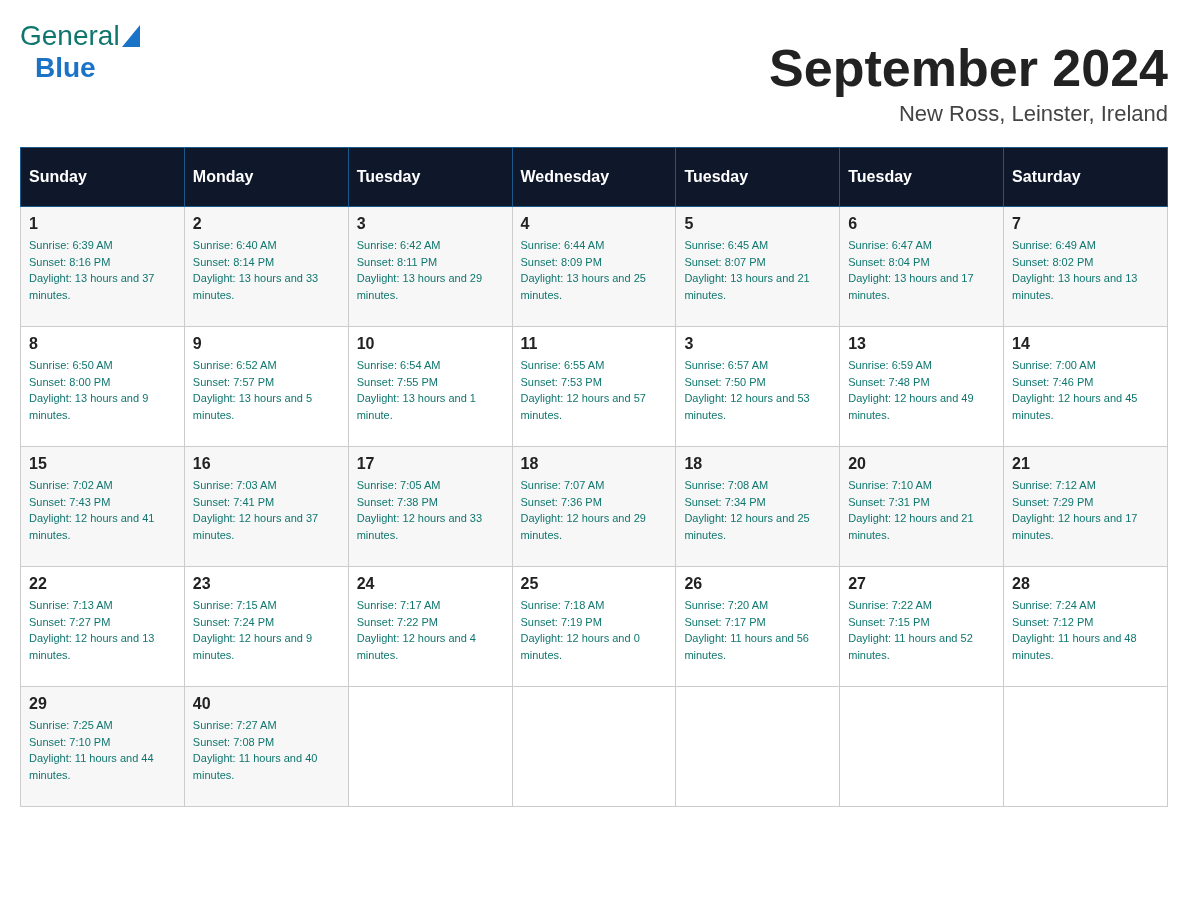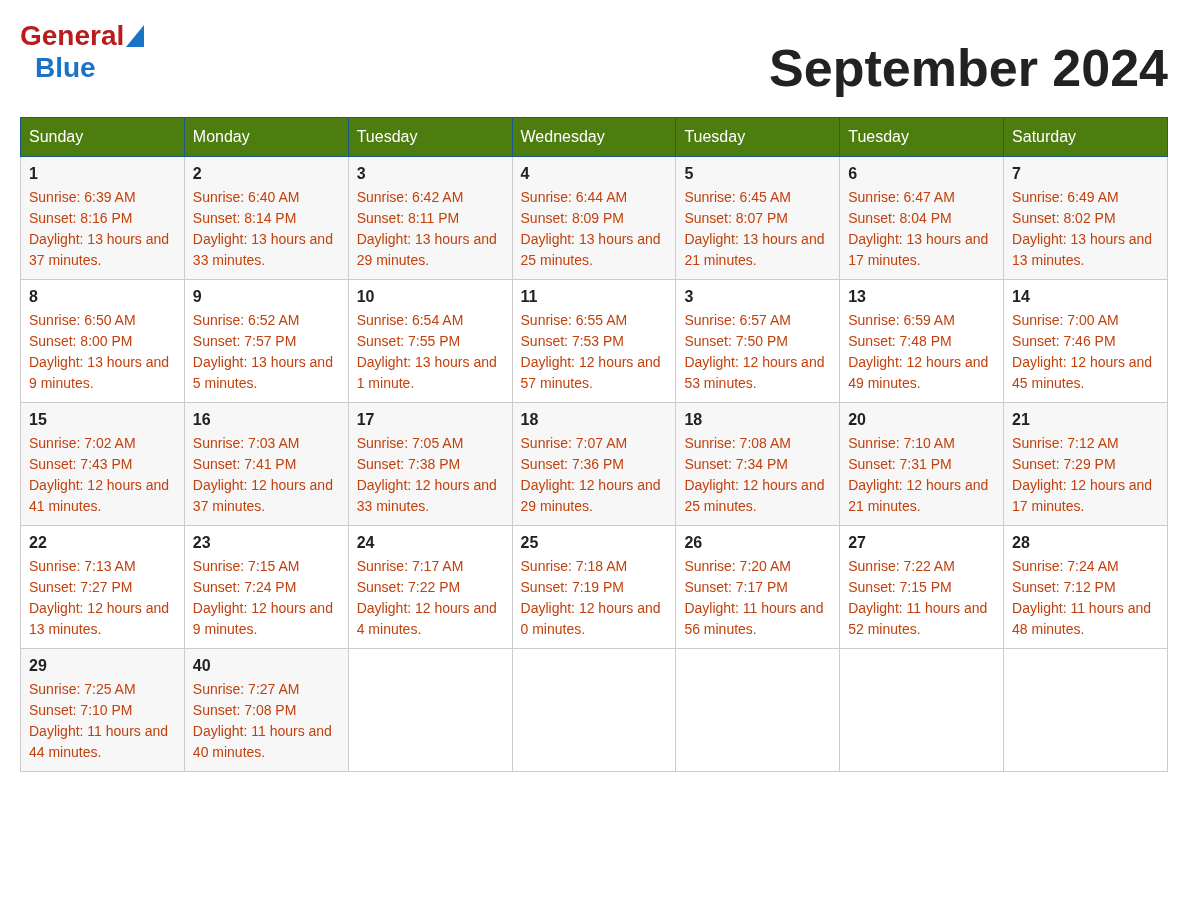--- a/index.html
+++ b/index.html
@@ -11,22 +11,22 @@
       min-height: 918px;
     }
     .header {
       display: flex;
       justify-content: space-between;
       align-items: flex-start;
       margin-bottom: 20px;
     }
     .logo-text-general {
       font-size: 28px;
-      font-weight: bold;
-      color: #b91c1c;
+      font-weight: normal;
+      color: #0f766e;
     }
     .logo-text-blue {
       font-size: 28px;
       font-weight: bold;
       color: #1a73c7;
       margin-left: 15px;
     }
     .logo-triangle {
       width: 0;
       height: 0;
@@ -59,46 +59,46 @@
       font-size: 22px;
       color: #444;
       margin-top: 4px;
     }
     table {
       width: 100%;
       border-collapse: collapse;
       table-layout: fixed;
     }
     thead tr th {
-      background-color: #4d7c0f;
+      background-color: #0f172a;
       color: #fff;
       font-size: 16px;
-      font-weight: normal;
-      padding: 10px 8px;
+      font-weight: bold;
+      padding: 20px 8px;
       text-align: left;
       border: 1px solid #1a5a8a;
     }
     tbody tr td {
       border: 1px solid #ccc;
       padding: 8px;
       vertical-align: top;
       font-size: 13px;
       color: #333;
       height: 120px;
     }
     tbody tr td .day-num {
       font-size: 16px;
       font-weight: bold;
       color: #222;
       display: block;
       margin-bottom: 4px;
     }
     tbody tr td .day-info {
-      font-size: 14px;
-      color: #c2410c;
+      font-size: 11px;
+      color: #0f766e;
       line-height: 1.5;
     }
     tbody tr:nth-child(odd) td {
       background-color: #f7f7f7;
     }
     tbody tr:nth-child(even) td {
       background-color: #fff;
     }
     .empty-cell {
       background-color: #fff !important;
@@ -112,20 +112,21 @@
     <div class="logo-row">
       <span class="logo-text-general">General</span>
       <span class="logo-triangle"></span>
     </div>
     <div>
       <span class="logo-text-blue">Blue</span>
     </div>
   </div>
   <div class="title-area">
     <div class="month-title">September 2024</div>
+    <div class="location-title">New Ross, Leinster, Ireland</div>
   </div>
 </div>
 
 <table>
   <thead>
     <tr>
     <th>Sunday</th>
         <th>Monday</th>
         <th>Tuesday</th>
         <th>Wednesday</th>

